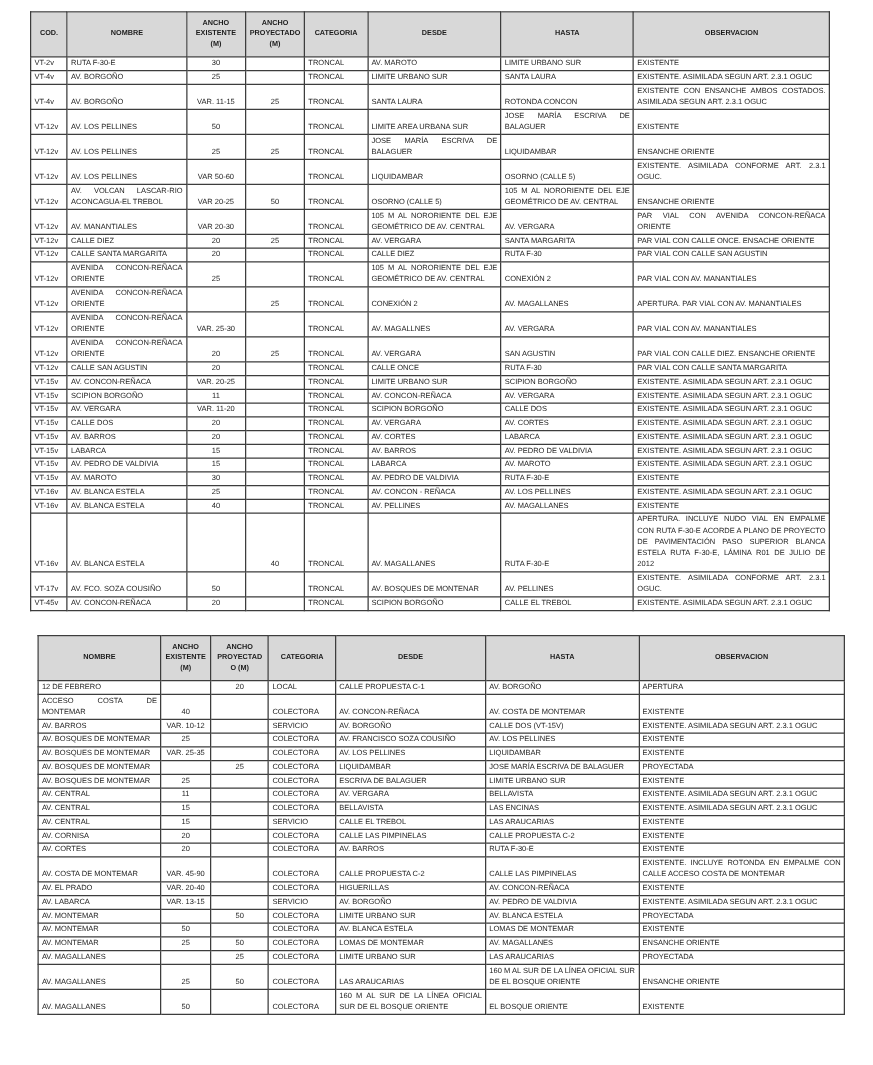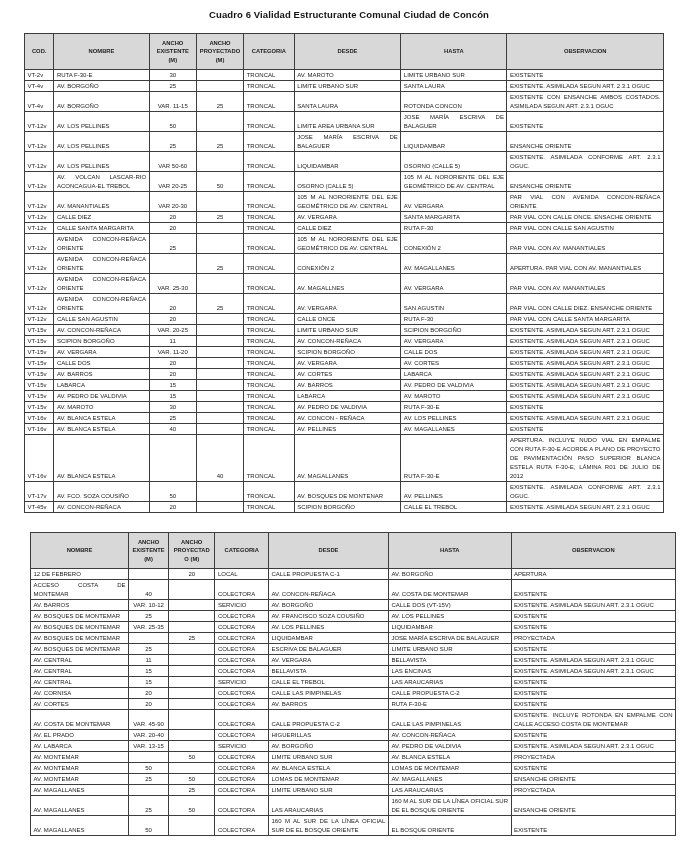--- a/index.html
+++ b/index.html
@@ -65,21 +65,20 @@
   .t1 td:nth-child(1) { text-align: left; }
   .t1 td:nth-child(3), .t1 td:nth-child(4) { text-align: center; }
   
   .t2 td:nth-child(2), .t2 td:nth-child(3) { text-align: center; }
 </style>
 </head>
 <body>
 
 <div class="page">
 
-  <h1 class="doc-title">Cuadro 6 Vialidad Estructurante Comunal Ciudad de Concón</h1>
 
   <table class="grid t1">
     <colgroup>
       <col style="width:4.6%">
       <col style="width:14.9%">
       <col style="width:7.4%">
       <col style="width:7.4%">
       <col style="width:7.9%">
       <col style="width:16.7%">
       <col style="width:16.6%">

